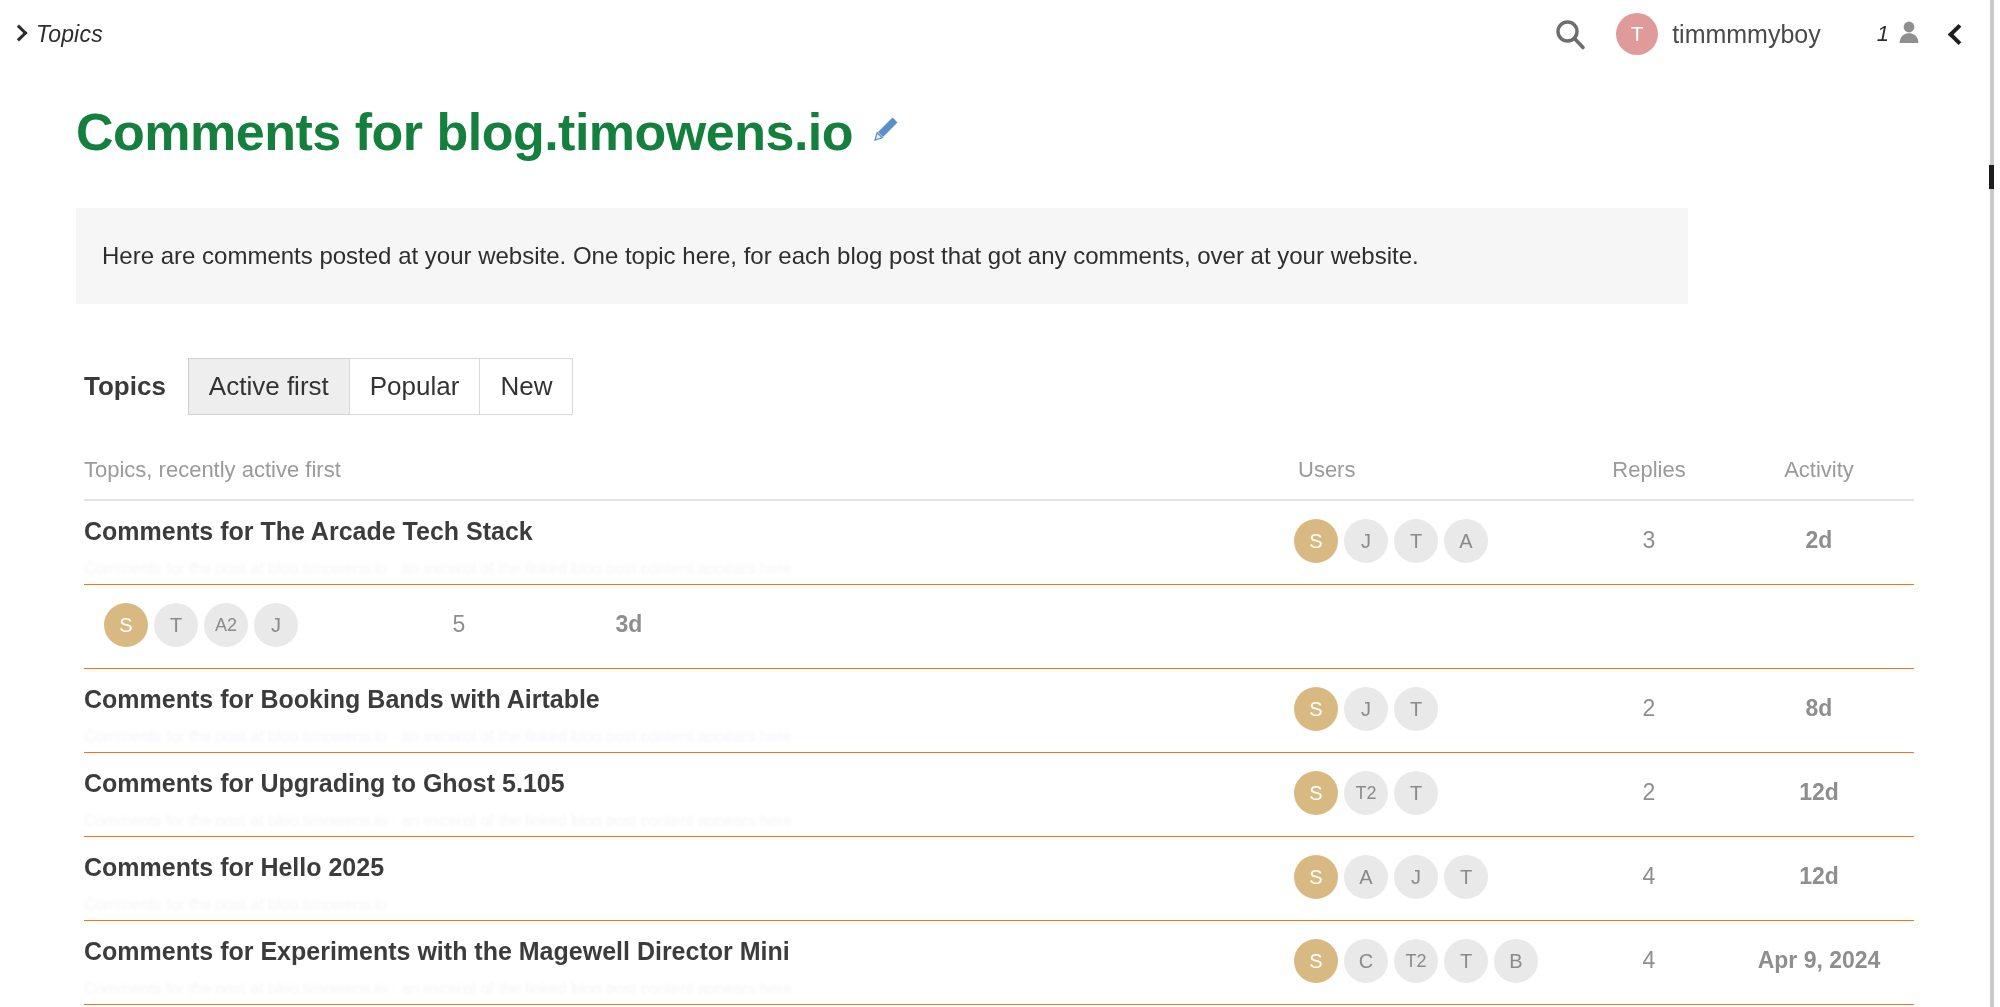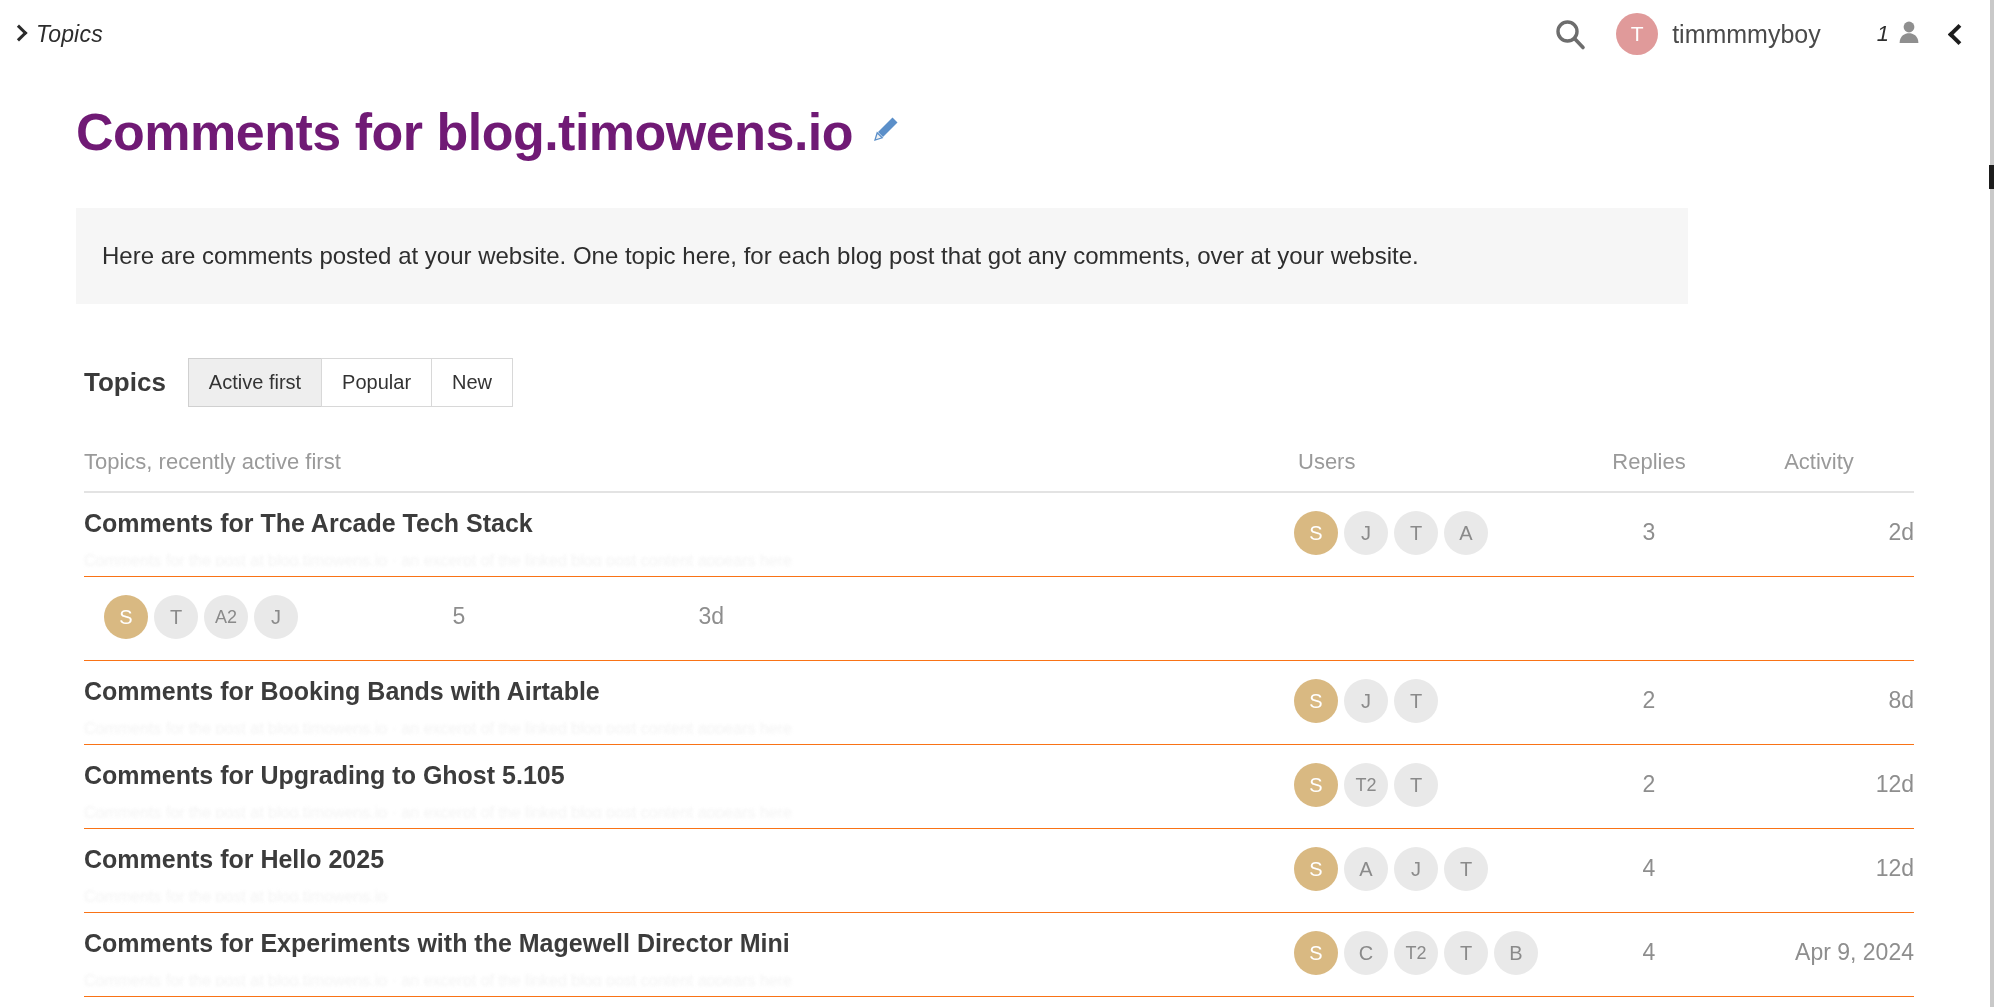--- a/index.html
+++ b/index.html
@@ -117,21 +117,21 @@
 
   .page-title-row {
     display: flex;
     align-items: center;
     gap: 18px;
     padding: 34px 0 0 76px;
   }
   .page-title {
     font-size: 52px;
     font-weight: bold;
-    color: #701a75;
+    color: #15803d;
     letter-spacing: -0.5px;
     white-space: nowrap;
   }
   .pencil-icon { display: inline-block; line-height: 0; padding-bottom: 6px; }
 
   .info-banner {
     margin: 46px 0 0 76px;
     width: 1612px;
     background: #f6f6f6;
     padding: 32px 26px;
@@ -146,21 +146,21 @@
     gap: 22px;
     margin: 54px 0 0 84px;
   }
   .filter-label {
     font-size: 26px;
     font-weight: bold;
     color: #3a3a3a;
   }
   .btn-group { display: flex; }
   .btn-group .seg {
-    font-size: 20px;
+    font-size: 26px;
     color: #333333;
     background: #ffffff;
     border: 1px solid #d8d8d8;
     padding: 12px 20px;
     margin-left: -1px;
     white-space: nowrap;
   }
   .btn-group .seg:first-child { margin-left: 0; }
   .btn-group .seg.active {
     background: #eeeeee;
@@ -240,25 +240,26 @@
 
   .replies-cell {
     width: 150px;
     text-align: center;
     font-size: 23px;
     color: #8e8e8e;
     padding-top: 10px;
   }
   .activity-cell {
     width: 190px;
-    text-align: right;
+    text-align: center;
     font-size: 23px;
     color: #8e8e8e;
     padding-top: 10px;
     white-space: nowrap;
+    font-weight: bold;
   }
 
   
   .scroll-track {
     position: absolute;
     top: 0; right: 6px;
     width: 4px; height: 1007px;
     background: #c9c9c9;
   }
   .scroll-thumb {

